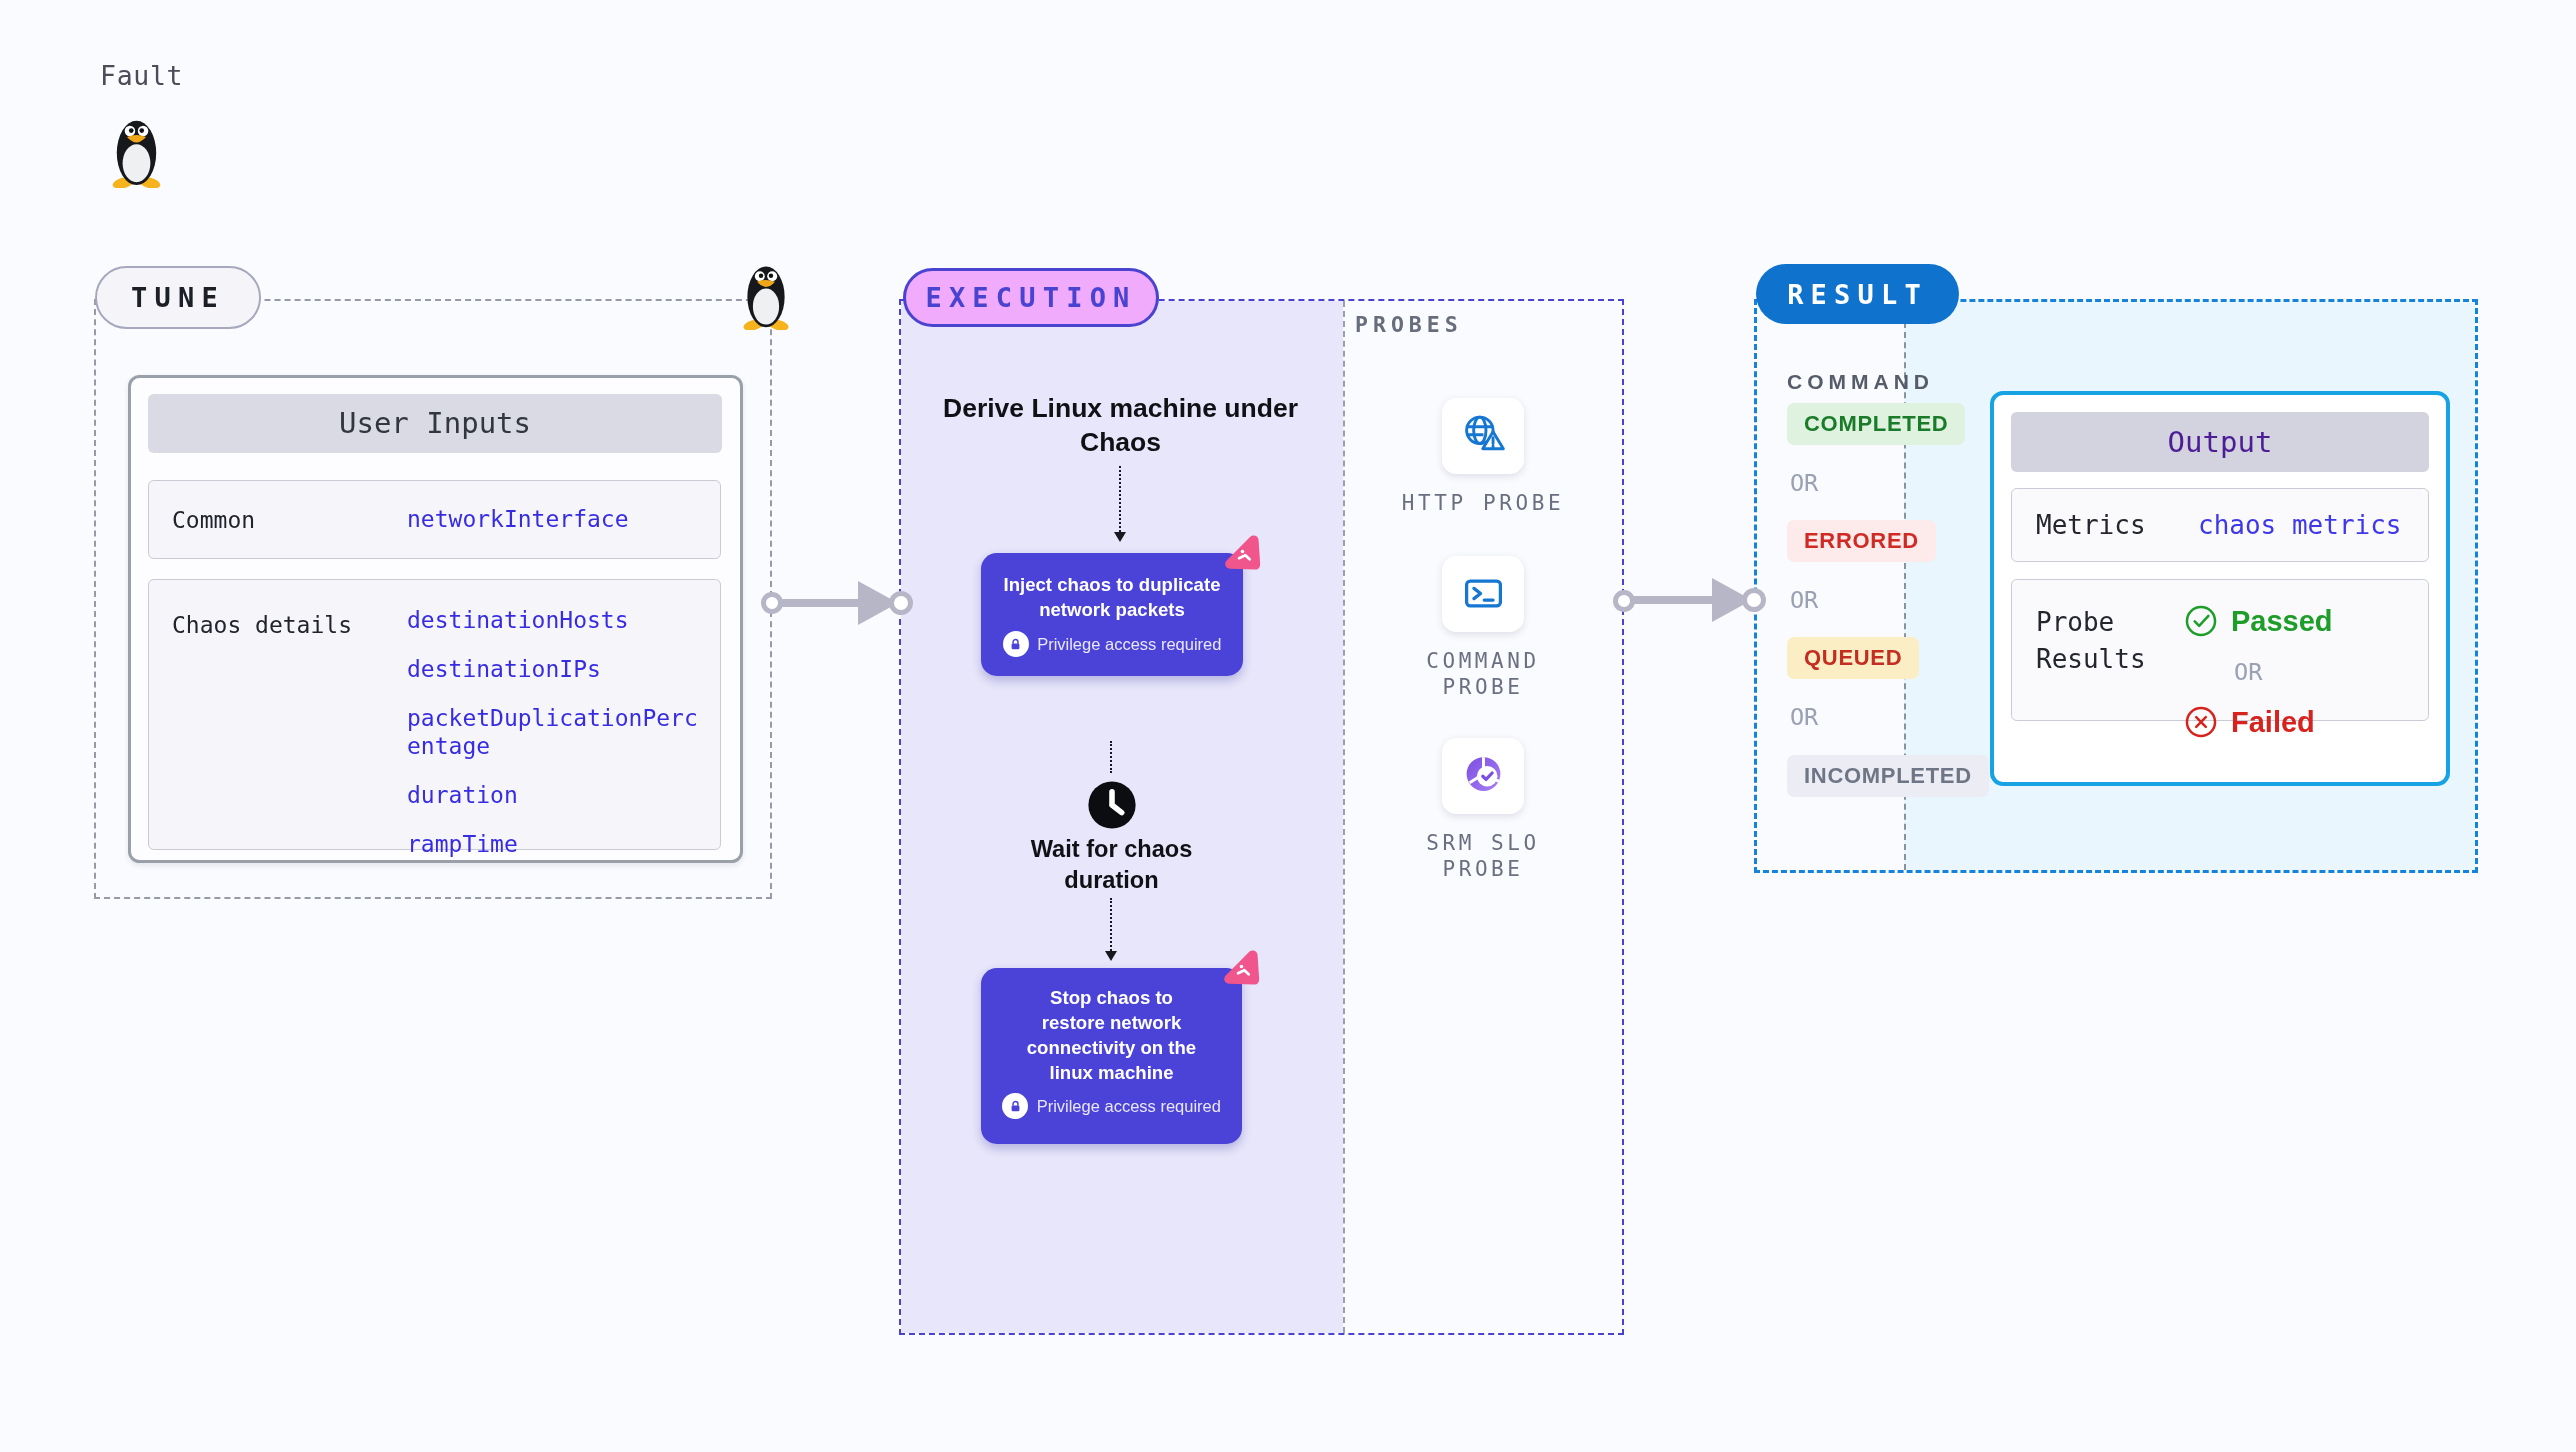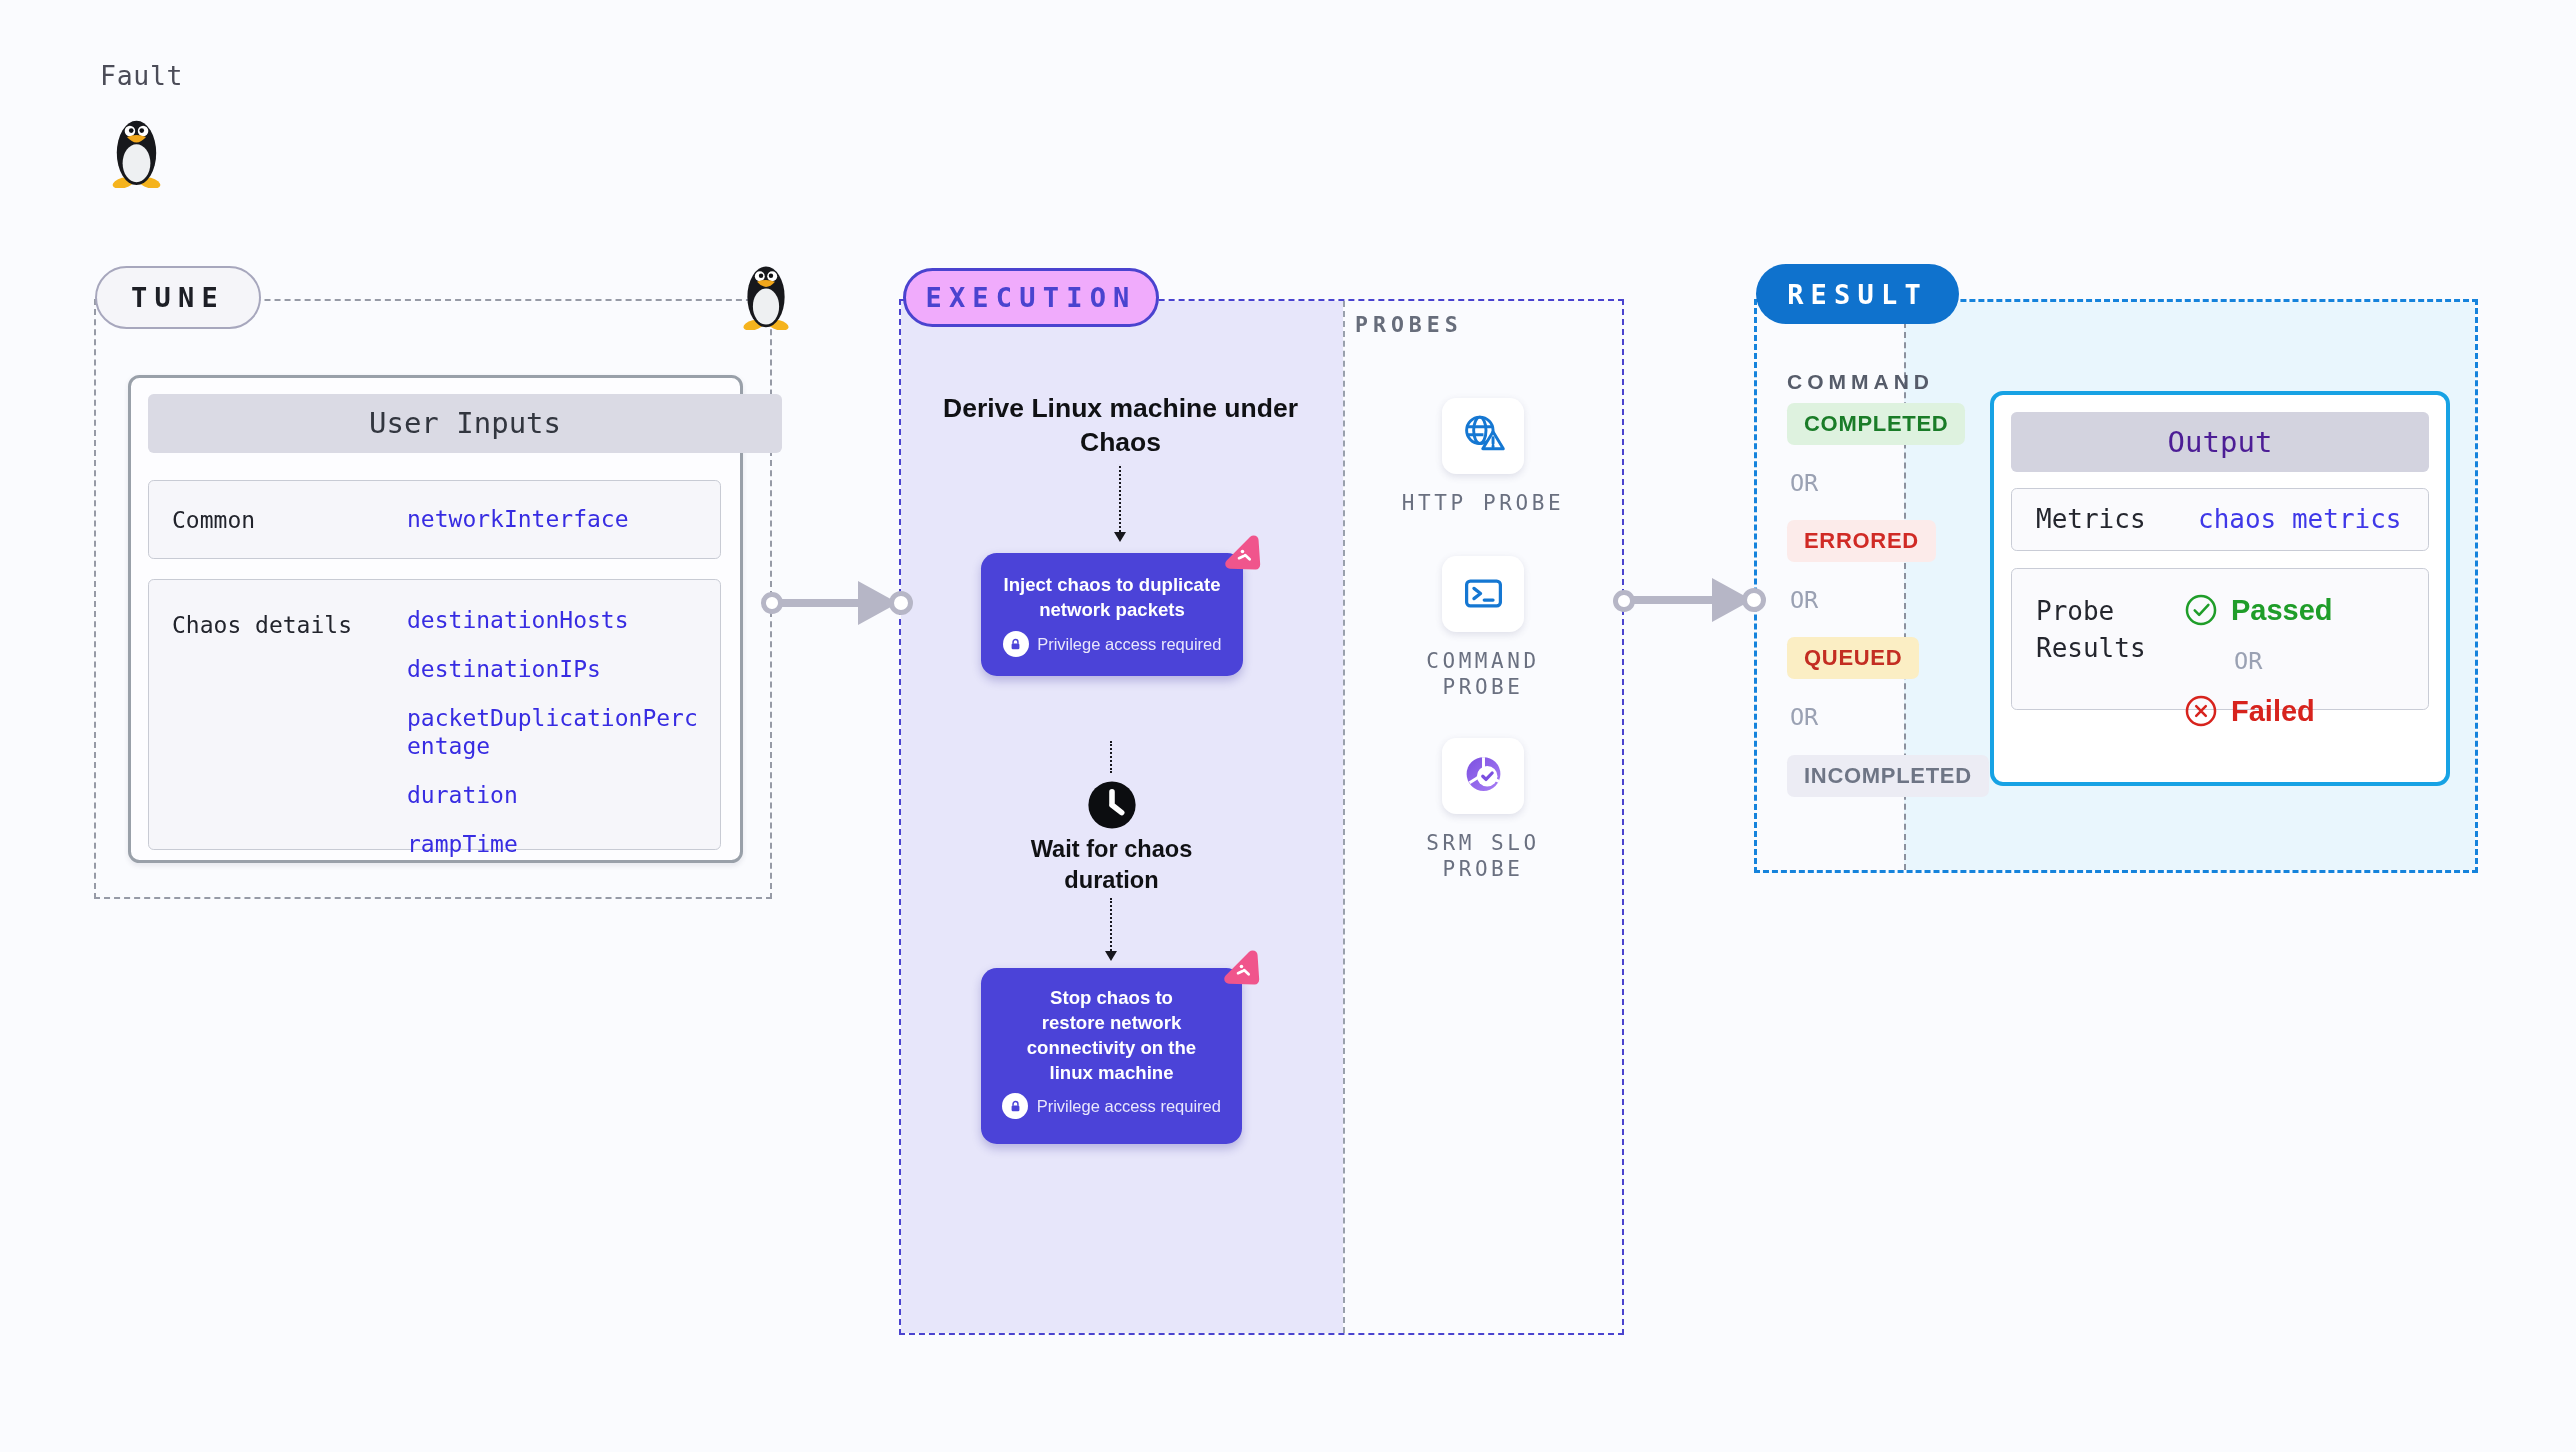--- a/index.html
+++ b/index.html
@@ -18,21 +18,21 @@
         border-radius:33px;font-weight:bold;letter-spacing:7.2px;z-index:6;}
 
   
   .tune-box{position:absolute;left:94px;top:299px;width:678px;height:600px;border:2.1px dashed #969aa6;box-sizing:border-box;}
   .tune-badge{left:95px;top:266px;width:162px;height:59px;border:2.9px solid #a7a7bd;background:#f5f5f9;
               font-size:27px;color:#1d1f26;}
   .tune-penguin{position:absolute;left:738px;top:261px;z-index:7;}
 
   .ui-card{position:absolute;left:128px;top:375px;width:615px;height:488px;background:#fdfdff;
            border:3.6px solid #99a0a9;border-radius:11.5px;box-sizing:border-box;box-shadow:0 2.1px 5.7px rgba(60,60,90,.10);}
-  .ui-header{position:absolute;left:17px;top:15.8px;width:634px;height:59px;background:#dadae4;border-radius:5.7px;
+  .ui-header{position:absolute;left:17px;top:15.8px;width:574px;height:59px;background:#dadae4;border-radius:5.7px;
              display:flex;align-items:center;justify-content:center;font-size:29px;color:#32363f;}
   .ui-row{position:absolute;left:17px;width:573px;background:#f6f6fa;border:1.4px solid #c8cbd4;border-radius:5.7px;box-sizing:border-box;}
   .ui-row1{top:102px;height:79px;}
   .ui-row2{top:201px;height:271px;}
   .ui-row-label{position:absolute;left:23px;font-size:23px;color:#22242c;}
   .ui-values{position:absolute;left:258px;width:304px;display:flex;flex-direction:column;gap:20px;
              font-size:23px;line-height:1.25;color:#372ce2;word-break:break-all;}
 
   
   .h-arrow{position:absolute;z-index:5;}
@@ -82,21 +82,21 @@
   .st-errored{background:#fcebea;color:#d02a25;}
   .st-queued{background:#fbeec4;color:#c32d22;}
   .st-incompleted{background:#ececf4;color:#6e7585;}
   .or-text{font-size:23.6px;color:#9aa1b3;padding-left:2.9px;}
 
   .output-card{position:absolute;left:1990px;top:391px;width:460px;height:395px;background:#ffffff;
                border:4.3px solid #17a2e4;border-radius:13px;box-sizing:border-box;padding:17px;z-index:2;}
   .output-header{height:60px;background:#d3d3df;border-radius:5.7px;display:flex;align-items:center;justify-content:center;
                  font-size:29px;color:#4c1d95;}
   .output-row{border:1.4px solid #c9ccd6;border-radius:5.7px;background:#fafafd;box-sizing:border-box;position:relative;}
-  .metrics-row{margin-top:15.8px;height:63px;display:flex;align-items:center;}
+  .metrics-row{margin-top:15.8px;height:74px;display:flex;align-items:center;}
   .metrics-label{padding-left:24px;width:162px;font-size:26px;color:#24262e;}
   .metrics-value{font-size:26px;color:#3f38e8;}
   .proberes-row{margin-top:17px;height:142px;}
   .proberes-label{position:absolute;left:24px;top:24px;width:143px;font-size:26px;color:#24262e;line-height:1.45;}
   .res-col{position:absolute;left:172px;top:24px;display:flex;flex-direction:column;}
   .res-line{display:flex;align-items:center;gap:13px;}
   .passed-text{font-size:29px;font-weight:bold;color:#1f9d29;}
   .failed-text{font-size:29px;font-weight:bold;color:#d7231d;}
   .res-or{margin:18.6px 0 18.6px 50px;font-size:23.6px;color:#9aa1b3;}
 </style>

